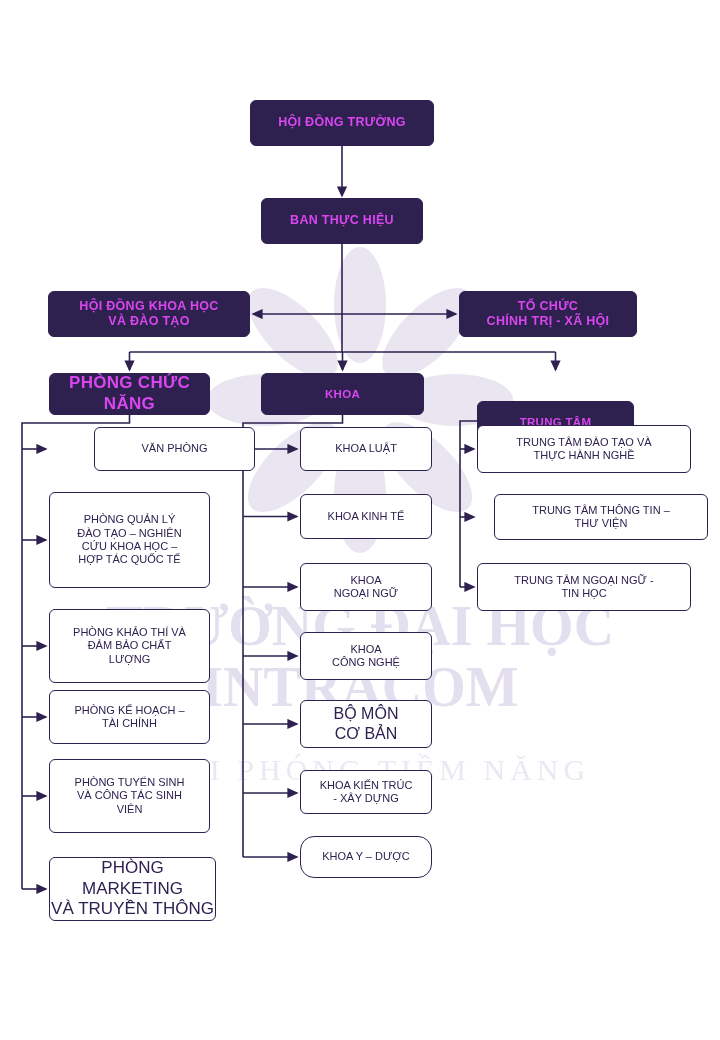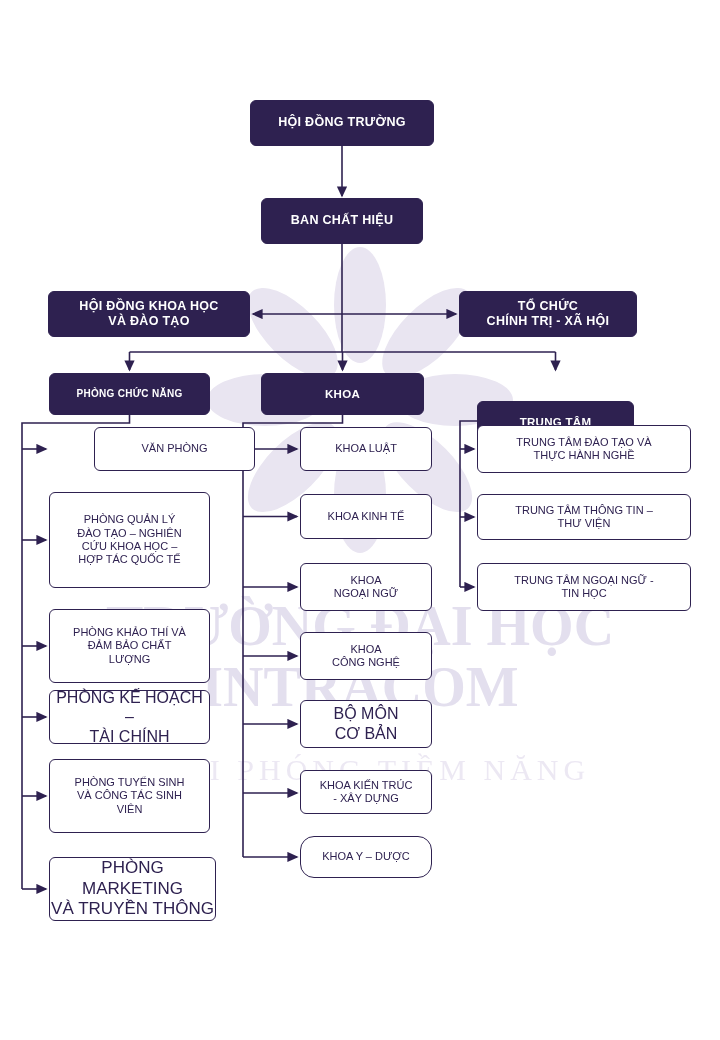--- a/index.html
+++ b/index.html
@@ -48,21 +48,21 @@
     align-items: center;
     justify-content: center;
     text-align: center;
     border-radius: 6px;
     z-index: 3;
     line-height: 1.22;
     white-space: pre-line;
   }
   .node.filled {
     background: #2e2150;
-    color: #ffffff;
+    color: #d946ef;
     font-weight: bold;
     letter-spacing: 0.3px;
     border: 1px solid #2e2150;
   }
   .node.outline {
     background: #ffffff;
     color: #2e2150;
     border: 1.5px solid #2e2150;
     font-weight: normal;
   }
@@ -124,54 +124,54 @@
         <path d="M 243 857 H 297" marker-end="url(#arrow)"></path>
         <path d="M 555.5 415 V 421 H 460 V 587"></path>
         <path d="M 460 449 H 474" marker-end="url(#arrow)"></path>
         <path d="M 460 517 H 474" marker-end="url(#arrow)"></path>
         <path d="M 460 587 H 474" marker-end="url(#arrow)"></path>
       </g>
   </svg>
 
   <div id="node-layer">
       <div class="node filled" style="left: 250px; top: 100px; width: 184px; height: 46px; font-size: 12.5px;"><span>HỘI ĐỒNG TRƯỜNG</span></div>
-      <div class="node filled" style="left: 261px; top: 198px; width: 162px; height: 46px; font-size: 12.5px;"><span>BAN CHẤT HIỆU</span></div>
+      <div class="node filled" style="left: 261px; top: 198px; width: 162px; height: 46px; font-size: 12.5px;"><span>BAN THỰC HIỆU</span></div>
       <div class="node filled" style="left: 48px; top: 291px; width: 202px; height: 46px; font-size: 12.5px;"><span>HỘI ĐỒNG KHOA HỌC
 VÀ ĐÀO TẠO</span></div>
       <div class="node filled" style="left: 459px; top: 291px; width: 178px; height: 46px; font-size: 12.5px;"><span>TỔ CHỨC
 CHÍNH TRỊ - XÃ HỘI</span></div>
-      <div class="node filled" style="left: 49px; top: 373px; width: 161px; height: 42px; font-size: 10px;"><span>PHÒNG CHỨC NĂNG</span></div>
+      <div class="node filled" style="left: 49px; top: 373px; width: 161px; height: 42px; font-size: 17px;"><span>PHÒNG CHỨC NĂNG</span></div>
       <div class="node filled" style="left: 261px; top: 373px; width: 163px; height: 42px; font-size: 11.5px;"><span>KHOA</span></div>
       <div class="node filled" style="left: 477px; top: 373px; width: 157px; height: 42px; font-size: 11.5px; margin-top: 28px;"><span>TRUNG TÂM</span></div>
       <div class="node outline" style="left: 49px; top: 427px; width: 161px; height: 44px; font-size: 11px; margin-left: 45px;"><span>VĂN PHÒNG</span></div>
       <div class="node outline" style="left: 49px; top: 492px; width: 161px; height: 96px; font-size: 11px;"><span>PHÒNG QUẢN LÝ
 ĐÀO TẠO – NGHIÊN
 CỨU KHOA HỌC –
 HỢP TÁC QUỐC TẾ</span></div>
       <div class="node outline" style="left: 49px; top: 609px; width: 161px; height: 74px; font-size: 11px;"><span>PHÒNG KHẢO THÍ VÀ
 ĐẢM BẢO CHẤT
 LƯỢNG</span></div>
-      <div class="node outline" style="left: 49px; top: 690px; width: 161px; height: 54px; font-size: 16px;"><span>PHÒNG KẾ HOẠCH –
+      <div class="node outline" style="left: 49px; top: 690px; width: 161px; height: 54px; font-size: 11px;"><span>PHÒNG KẾ HOẠCH –
 TÀI CHÍNH</span></div>
       <div class="node outline" style="left: 49px; top: 759px; width: 161px; height: 74px; font-size: 11px;"><span>PHÒNG TUYỂN SINH
 VÀ CÔNG TÁC SINH
 VIÊN</span></div>
       <div class="node outline" style="left: 49px; top: 857px; width: 167px; height: 64px; font-size: 17px;"><span>PHÒNG MARKETING
 VÀ TRUYỀN THÔNG</span></div>
       <div class="node outline" style="left: 300px; top: 427px; width: 132px; height: 44px; font-size: 11px;"><span>KHOA LUẬT</span></div>
       <div class="node outline" style="left: 300px; top: 494px; width: 132px; height: 45px; font-size: 11px;"><span>KHOA KINH TẾ</span></div>
       <div class="node outline" style="left: 300px; top: 563px; width: 132px; height: 48px; font-size: 11px;"><span>KHOA
 NGOẠI NGỮ</span></div>
       <div class="node outline" style="left: 300px; top: 632px; width: 132px; height: 48px; font-size: 11px;"><span>KHOA
 CÔNG NGHỆ</span></div>
       <div class="node outline" style="left: 300px; top: 700px; width: 132px; height: 48px; font-size: 16px;"><span>BỘ MÔN
 CƠ BẢN</span></div>
       <div class="node outline" style="left: 300px; top: 770px; width: 132px; height: 44px; font-size: 11px;"><span>KHOA KIẾN TRÚC
 - XÂY DỰNG</span></div>
       <div class="node outline" style="left: 300px; top: 836px; width: 132px; height: 42px; font-size: 11px; border-radius: 14px;"><span>KHOA Y – DƯỢC</span></div>
       <div class="node outline" style="left: 477px; top: 425px; width: 214px; height: 48px; font-size: 11px;"><span>TRUNG TÂM ĐÀO TẠO VÀ
 THỰC HÀNH NGHỀ</span></div>
-      <div class="node outline" style="left: 477px; top: 494px; width: 214px; height: 46px; font-size: 11px;"><span>TRUNG TÂM THÔNG TIN –
+      <div class="node outline" style="left: 494px; top: 494px; width: 214px; height: 46px; font-size: 11px;"><span>TRUNG TÂM THÔNG TIN –
 THƯ VIỆN</span></div>
       <div class="node outline" style="left: 477px; top: 563px; width: 214px; height: 48px; font-size: 11px;"><span>TRUNG TÂM NGOẠI NGỮ -
 TIN HỌC</span></div>
     </div>
 </div>
 
 </body></html>

